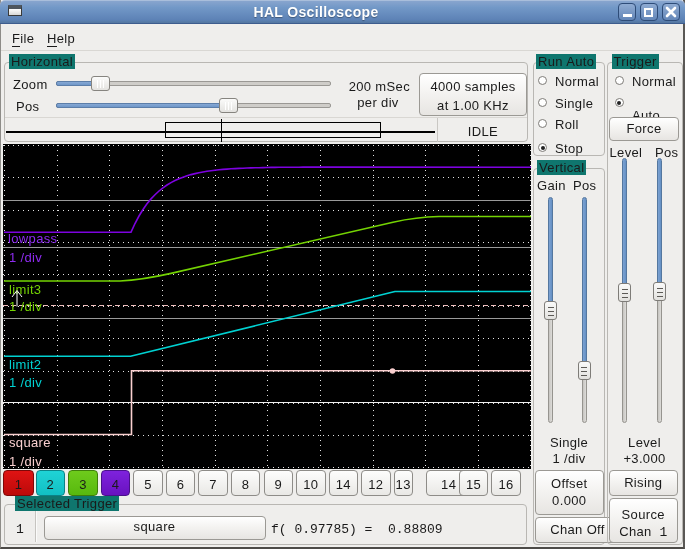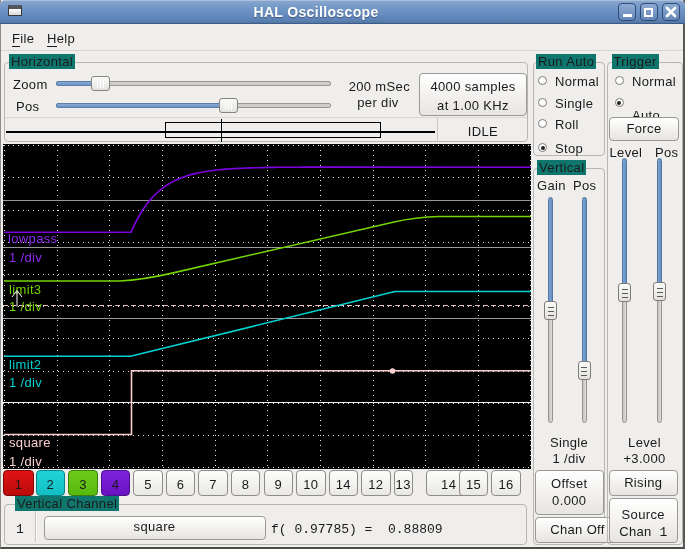--- a/index.html
+++ b/index.html
@@ -148,21 +148,21 @@
     <div class="chbtn" style="left:296.1px;width:29.5px">10</div>
     <div class="chbtn" style="left:328.6px;width:29.5px">14</div>
     <div class="chbtn" style="left:361.1px;width:29.5px">12</div>
     <div class="chbtn" style="left:393.7px;width:19px">13</div>
     <div class="chbtn" style="left:426.2px;width:45px">14</div>
     <div class="chbtn" style="left:458.8px;width:29.5px">15</div>
     <div class="chbtn" style="left:491.3px;width:29.5px">16</div>
   </div>
 
 <div class="frame" style="left:4px;top:504px;width:523px;height:41px"></div>
-<div class="flabel" style="left:15px;top:496px">Vertical Channel</div>
+<div class="flabel" style="left:15px;top:496px">Selected Trigger</div>
 <div class="mono" style="position:absolute;left:16px;top:522px;font-size:13px">1</div>
 <div class="sep-v" style="left:35px;top:511px;height:31px"></div>
 <div class="btn" style="left:43.5px;top:515.5px;width:222px;height:24px;line-height:20.5px;font-size:13px">square</div>
 <div class="mono" style="position:absolute;left:271px;top:522px;font-size:13px;white-space:pre">f( 0.97785) =  0.88809</div>
 
 <div class="frame" style="left:533px;top:62px;width:72px;height:94px"></div>
 <div class="flabel" style="left:536px;top:54px">Run Auto</div>
 <div class="radio" style="left:538px;top:76px"></div>
 <div class="hl" style="left:555px;top:74px">Normal</div>
 <div class="radio" style="left:538px;top:98px"></div>

